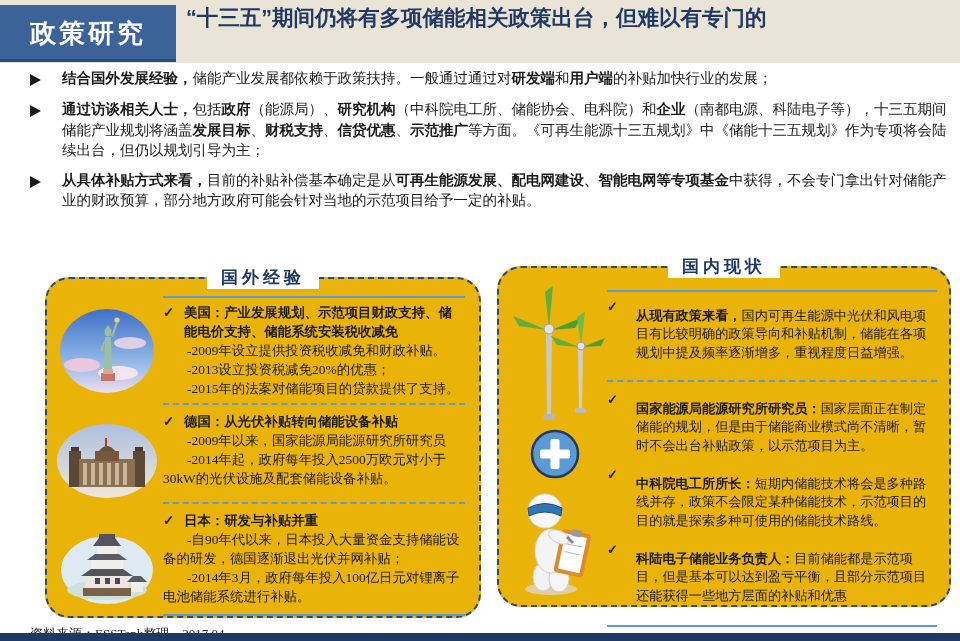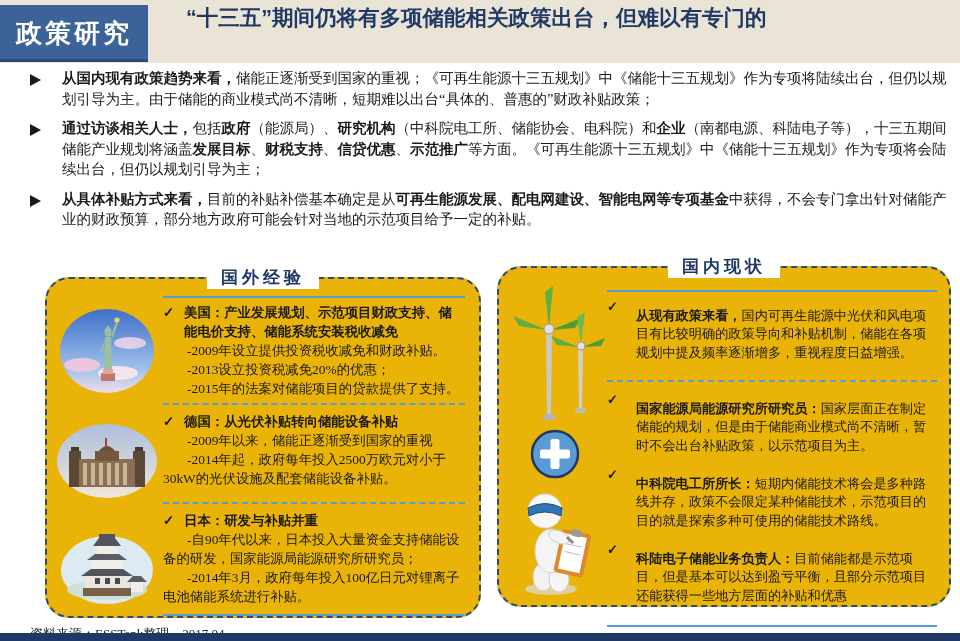--- a/index.html
+++ b/index.html
@@ -1,21 +1,21 @@
 <!DOCTYPE html>
 <html><head>
 <meta charset="utf-8">
 <style>
   html,body{margin:0;padding:0;background:#888;}
   .page{position:relative;width:960px;height:641px;background:#ffffff;overflow:hidden;
         font-family:"Liberation Serif","DejaVu Serif",serif;color:#1a1a1a;}
 
   
   .header-band{position:absolute;left:0;top:0;width:960px;height:63px;background:#e9e4d6;}
-  .header-tag{position:absolute;left:0;top:5px;width:148px;height:57px;background:#3b6398;
+  .header-tag{position:absolute;left:0;top:5px;width:176px;height:57px;background:#3b6398;
               display:flex;align-items:center;justify-content:center;
               font-family:"Liberation Sans","DejaVu Sans",sans-serif;
               font-weight:bold;font-size:26px;color:#ffffff;letter-spacing:3px;
               box-shadow:inset 0 -3px 0 #2a4a7c;}
   .header-title{position:absolute;left:186px;top:4px;width:766px;
                 font-family:"Liberation Sans","DejaVu Sans",sans-serif;
                 font-weight:bold;font-size:21.5px;line-height:28px;color:#1f3864;}
 
   
   .bullets{position:absolute;left:28px;top:68px;width:922px;}
@@ -69,21 +69,21 @@
   <div class="header-band">
     <div class="header-title">
       <div>“十三五”期间仍将有多项储能相关政策出台，但难以有专门的</div>
     </div>
   </div>
   <div class="header-tag">政策研究</div>
 
   <div class="bullets">
     <div class="bullet">
       <span class="bullet-marker"><span class="tri"></span></span>
-      <div class="btext"><b>从国内现有政策趋势来看，</b><span>储能正逐渐受到国家的重视；《可再生能源十三五规划》中《储能十三五规划》作为专项将陆续出台，但仍以规划引导为主。由于储能的商业模式尚不清晰，短期难以出台“具体的、普惠的”财政补贴政策；</span></div>
+      <div class="btext"><b>结合国外发展经验，</b><span>储能产业发展都依赖于政策扶持。一般通过通过对</span><b>研发端</b><span>和</span><b>用户端</b><span>的补贴加快行业的发展；</span></div>
     </div>
     <div class="bullet">
       <span class="bullet-marker"><span class="tri"></span></span>
       <div class="btext"><b>通过访谈相关人士，</b><span>包括</span><b>政府</b><span>（能源局）、</span><b>研究机构</b><span>（中科院电工所、储能协会、电科院）和</span><b>企业</b><span>（南都电源、科陆电子等），十三五期间储能产业规划将涵盖</span><b>发展目标</b><span>、</span><b>财税支持</b><span>、</span><b>信贷优惠</b><span>、</span><b>示范推广</b><span>等方面。《可再生能源十三五规划》中《储能十三五规划》作为专项将会陆续出台，但仍以规划引导为主；</span></div>
     </div>
     <div class="bullet">
       <span class="bullet-marker"><span class="tri"></span></span>
       <div class="btext"><b>从具体补贴方式来看，</b><span>目前的补贴补偿基本确定是从</span><b>可再生能源发展、配电网建设、智能电网等专项基金</b><span>中获得，不会专门拿出针对储能产业的财政预算，部分地方政府可能会针对当地的示范项目给予一定的补贴。</span></div>
     </div>
   </div>
@@ -154,21 +154,21 @@
           <rect x="16" y="26" width="8" height="4" fill="#4a3829"></rect>
           <rect x="80" y="26" width="8" height="4" fill="#4a3829"></rect>
           <rect x="50" y="17" width="2" height="8" fill="#b33"></rect>
         </svg>
       </div>
       <div class="ftext">
         <div class="fhead">
           <span class="check">✓</span>
           <span>德国：从光伏补贴转向储能设备补贴</span>
         </div>
-        <p class="fsub">-2009年以来，储能正逐渐受到国家的重视</p>
+        <p class="fsub">-2009年以来，国家能源局能源研究所研究员</p>
         <p class="fsub">-2014年起，政府每年投入2500万欧元对小于30kW的光伏设施及配套储能设备补贴。</p>
         <div class="tline dashed" style="margin-top:14px;"></div>
       </div>
     </div>
 
     <div class="frow">
       <div class="ficon">
         <svg width="100" height="84" viewBox="0 0 100 84">
           <ellipse cx="50" cy="46" rx="46" ry="34" fill="#ddeaf2"></ellipse>
           <ellipse cx="50" cy="66" rx="40" ry="10" fill="#cfe0d8"></ellipse>
@@ -187,21 +187,21 @@
               <rect x="48" y="54" width="5" height="6"></rect>
               <rect x="58" y="54" width="5" height="6"></rect>
           </g>
         </svg>
       </div>
       <div class="ftext">
         <div class="fhead">
           <span class="check">✓</span>
           <span>日本：研发与补贴并重</span>
         </div>
-        <p class="fsub">-自90年代以来，日本投入大量资金支持储能设备的研发，国家能源局能源研究所研究员；</p>
+        <p class="fsub">-自90年代以来，日本投入大量资金支持储能设备的研发，德国逐渐退出光伏并网补贴；</p>
         <p class="fsub">-2014年3月，政府每年投入100亿日元对锂离子电池储能系统进行补贴。</p>
         <div class="tline" style="margin-top:8px;"></div>
       </div>
     </div>
   </div>
 
   <div class="dbox box-right">
     <div class="dbox-title">国内现状</div>
     <div class="drow">
       <div class="dicons">

